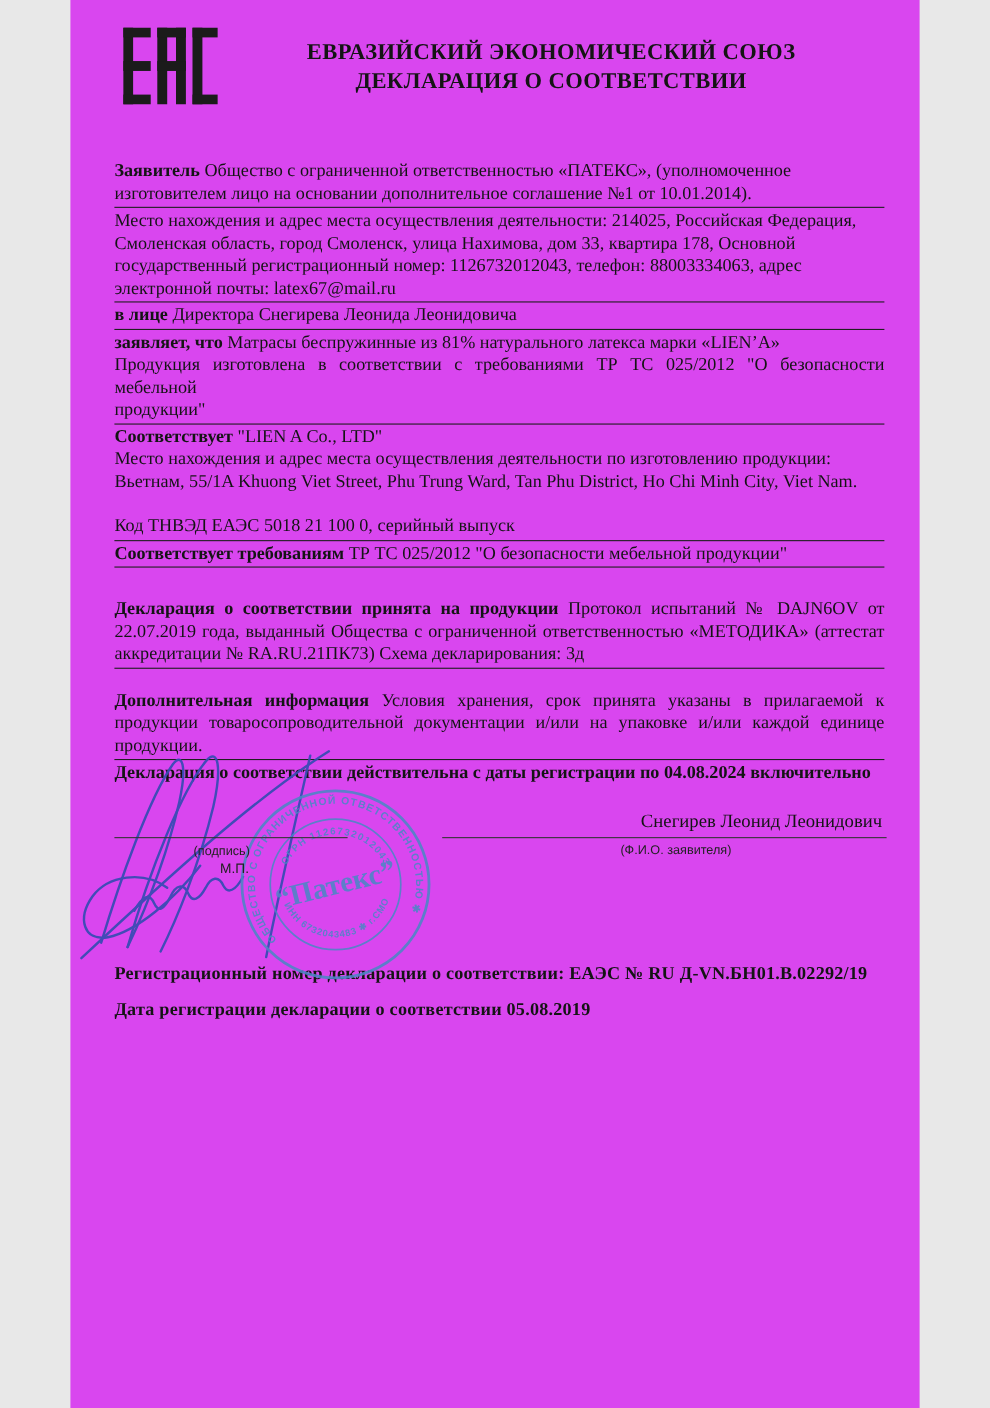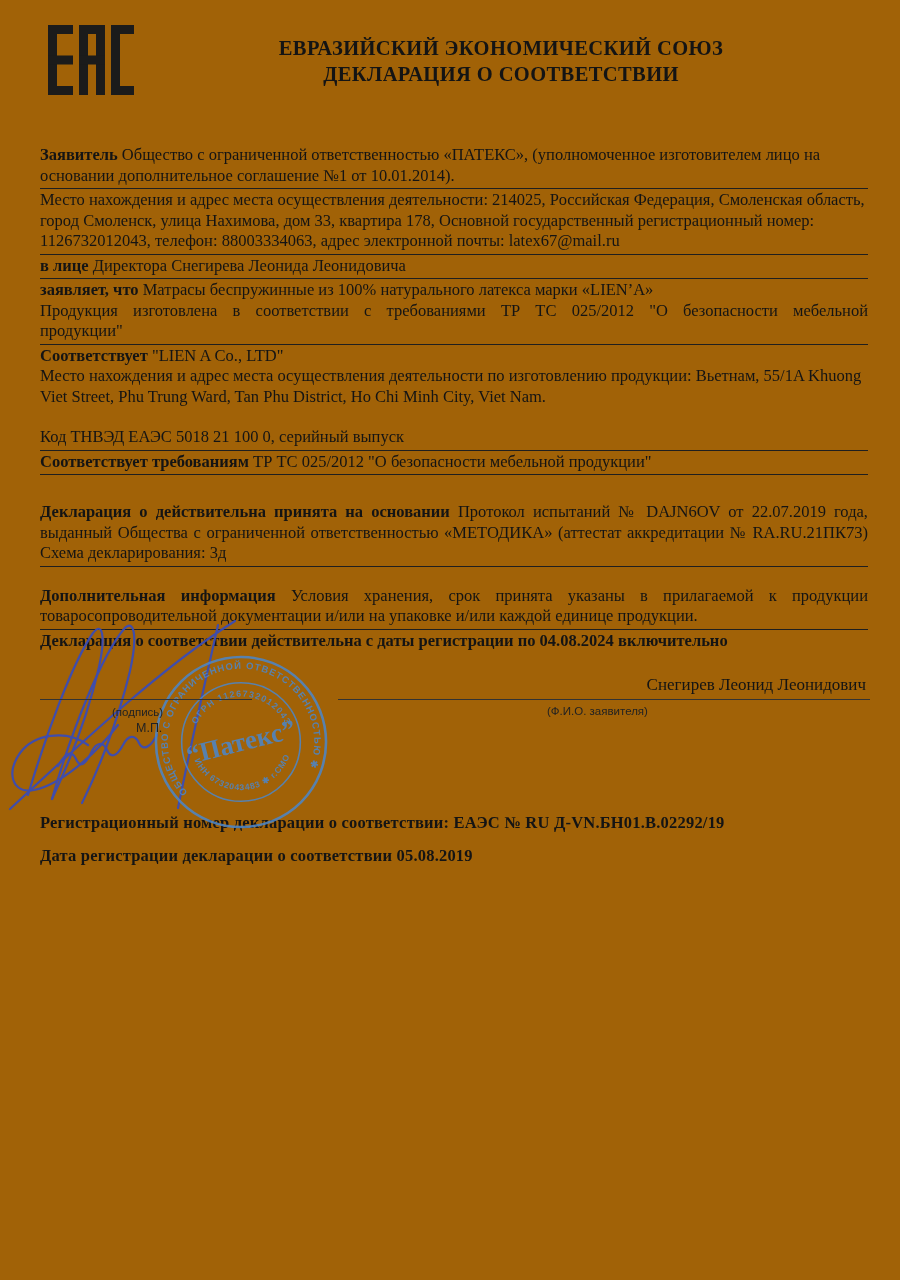--- a/index.html
+++ b/index.html
@@ -1,17 +1,17 @@
 <!DOCTYPE html>
 <html lang="ru"><head>
 <meta charset="utf-8">
 <style>
   html,body{margin:0;padding:0;background:#e8e8e8;}
   .page{
-    position:relative;width:900px;height:1280px;margin:0 auto;background:#a16207;
+    position:relative;width:772px;height:1280px;margin:0 auto;background:#d946ef;
     font-family:"Liberation Serif","DejaVu Serif",serif;font-size:16.5px;color:#141414;
     overflow:hidden;
   }
   .content{padding:25px 32px 0 40px;}
   .header{display:flex;align-items:flex-start;}
   .logo-wrap{margin-left:8px;flex:0 0 auto;}
   .titles{flex:1;text-align:center;font-weight:bold;font-size:20.5px;line-height:26px;padding-top:10px;letter-spacing:0.4px;}
   .rows{margin-top:44px;}
   .row{border-bottom:1.5px solid #1f1f1f;padding:1px 0 2px;line-height:20.5px;}
   .row.noline{border-bottom:none;}
@@ -22,21 +22,21 @@
   .blank-line{height:20px;}
   .gap26{margin-top:26px;}
   .gap18{margin-top:18px;}
   .bold-line{font-weight:bold;}
   .sig-zone{position:relative;height:160px;margin-left:-40px;margin-right:-32px;}
   .sig-name{position:absolute;top:22px;right:34px;font-size:17px;}
   .sig-line-right{position:absolute;top:46px;left:338px;right:30px;border-top:1.4px solid #333;}
   .sig-line-left{position:absolute;top:46px;left:40px;width:212px;border-top:1.4px solid #333;}
   .caption{position:absolute;font-family:Liberation Sans, sans-serif;font-size:11.5px;color:#222;}
   .cap-podpis{top:53px;left:112px;}
-  .cap-fio{top:52px;left:547px;}
+  .cap-fio{top:52px;left:500px;}
   .cap-mp{top:68px;left:136px;font-size:12.5px;}
   .stamp-svg{position:absolute;left:152px;top:0px;opacity:0.88;}
   .sig-ink{position:absolute;left:0px;top:-50px;pointer-events:none;}
   .reg{font-weight:bold;letter-spacing:0.2px;}
   .reg-number{margin-top:0;}
   .reg-date{margin-top:13px;}
 </style>
 </head>
 <body>
 
@@ -75,38 +75,38 @@
 
       <div class="row">
         <p>Место нахождения и адрес места осуществления деятельности: 214025, Российская Федерация, Смоленская область, город Смоленск, улица Нахимова, дом 33, квартира 178, Основной государственный регистрационный номер: 1126732012043, телефон: 88003334063, адрес электронной почты: latex67@mail.ru</p>
       </div>
 
       <div class="row">
         <p><b>в лице</b> <span>Директора Снегирева Леонида Леонидовича</span></p>
       </div>
 
       <div class="row">
-        <p><b>заявляет, что</b> <span>Матрасы беспружинные из 100% натурального латекса марки «LIEN’A»</span></p>
+        <p><b>заявляет, что</b> <span>Матрасы беспружинные из 81% натурального латекса марки «LIEN’A»</span></p>
         <span class="stretch">Продукция изготовлена в соответствии с требованиями ТР ТС 025/2012 "О безопасности мебельной</span>
         <span>продукции"</span>
       </div>
 
       <div class="row">
         <p><b>Соответствует</b> <span>"LIEN A Co., LTD"</span></p>
         <p>Место нахождения и адрес места осуществления деятельности по изготовлению продукции: Вьетнам, 55/1A Khuong Viet Street, Phu Trung Ward, Tan Phu District, Ho Chi Minh City, Viet Nam.</p>
         <div class="blank-line"></div>
         <p>Код ТНВЭД ЕАЭС 5018 21 100 0, серийный выпуск</p>
       </div>
 
       <div class="row">
         <p><b>Соответствует требованиям</b> <span>ТР ТС 025/2012 "О безопасности мебельной продукции"</span></p>
       </div>
 
       <div class="row gap26 just">
-        <p class="just"><b>Декларация о действительна принята на основании</b> <span>Протокол испытаний № DAJN6OV от 22.07.2019 года, выданный Общества с ограниченной ответственностью «МЕТОДИКА» (аттестат аккредитации № RA.RU.21ПК73) Схема декларирования: 3д</span></p>
+        <p class="just"><b>Декларация о соответствии принята на продукции</b> <span>Протокол испытаний № DAJN6OV от 22.07.2019 года, выданный Общества с ограниченной ответственностью «МЕТОДИКА» (аттестат аккредитации № RA.RU.21ПК73) Схема декларирования: 3д</span></p>
       </div>
 
       <div class="row gap18">
         <p class="just"><b>Дополнительная информация</b> <span>Условия хранения, срок принята указаны в прилагаемой к продукции товаросопроводительной документации и/или на упаковке и/или каждой единице продукции.</span></p>
       </div>
 
       <div class="row noline bold-line">
         <p>Декларация о соответствии действительна с даты регистрации по 04.08.2024 включительно</p>
       </div>
     </div>

